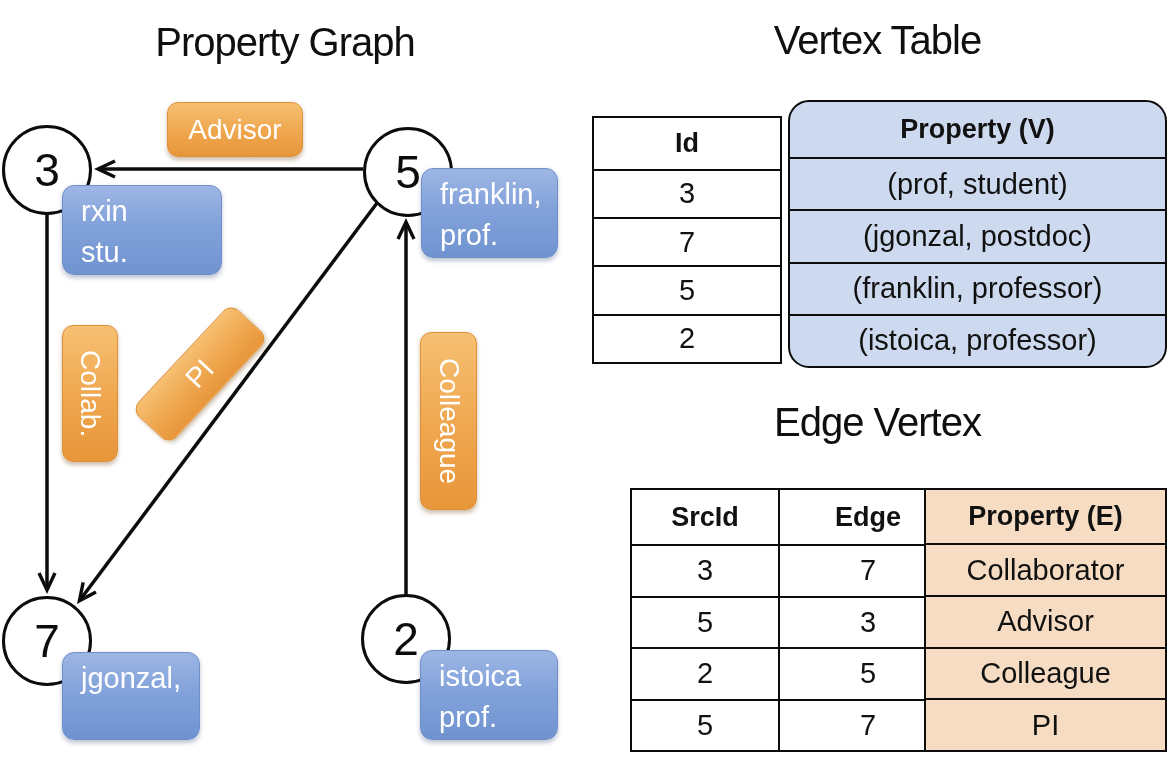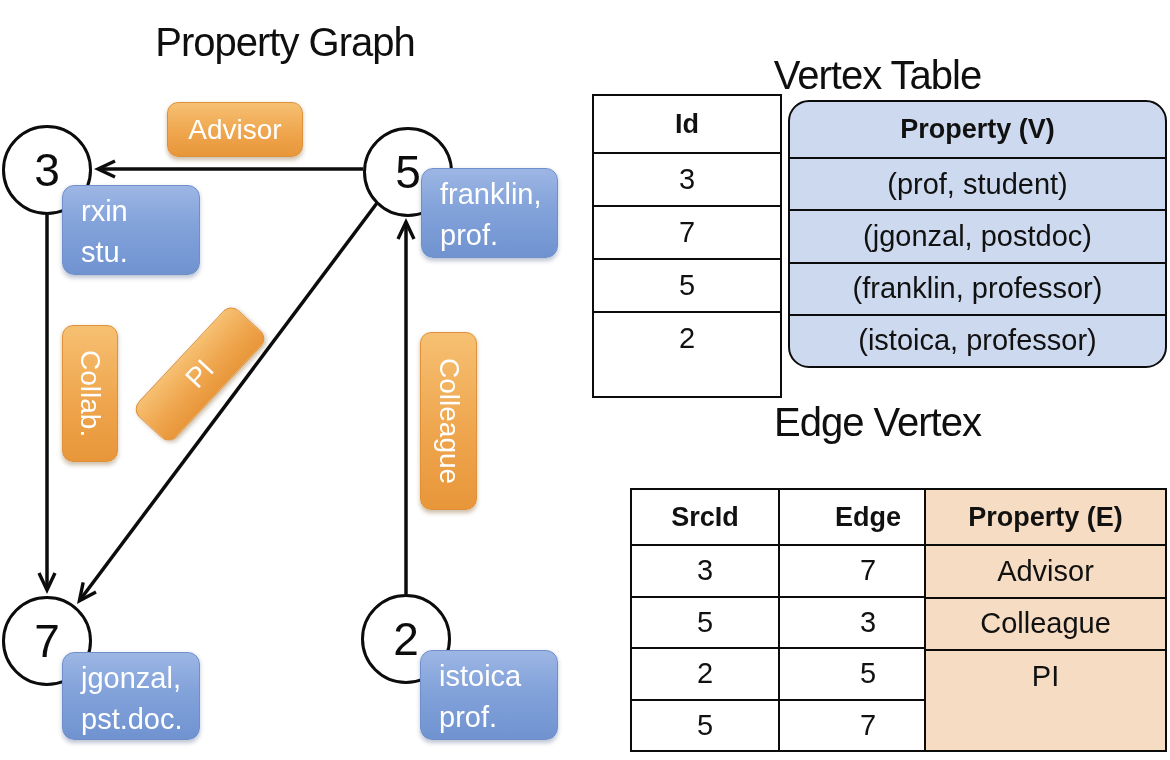--- a/index.html
+++ b/index.html
@@ -6,21 +6,21 @@
   .stage{
     position:relative;width:1170px;height:760px;background:#ffffff;overflow:hidden;
     font-family:"Liberation Sans","DejaVu Sans",sans-serif;color:#111;
   }
   
   .big-title{
     position:absolute;text-align:center;font-size:40px;font-weight:400;
     letter-spacing:-1px;color:#0f0f0f;white-space:nowrap;
   }
   .title-graph{left:0;width:570px;top:20px;}
-  .title-vertex{left:585px;width:585px;top:18px;margin-top:35px;}
+  .title-vertex{left:585px;width:585px;top:18px;}
   .title-edge{left:585px;width:585px;top:400px;}
 
   
   .edges{position:absolute;left:0;top:0;z-index:1;}
 
   
   .node{
     position:absolute;width:90px;height:90px;border-radius:50%;
     background:#ffffff;border:3.5px solid #0c0c0c;box-sizing:border-box;
     display:flex;align-items:center;justify-content:center;z-index:2;
@@ -47,39 +47,39 @@
 
   
   .vlabel{
     position:absolute;z-index:4;border-radius:12px;box-sizing:border-box;
     background:linear-gradient(180deg,#9db6e4 0%,#82a2da 45%,#7093d0 100%);
     border:1.5px solid #6e8fca;
     box-shadow:0 2.5px 4px rgba(40,60,110,.30);
     color:#ffffff;font-size:29px;font-weight:400;line-height:41px;
     padding:5px 8px 0 18px;
   }
-  .vlabel-rxin{left:62px;top:185px;width:138px;height:90px;}
+  .vlabel-rxin{left:62px;top:185px;width:160px;height:90px;}
   .vlabel-franklin{left:421px;top:168px;width:137px;height:90px;}
   .vlabel-jgonzal{left:62px;top:652px;width:138px;height:88px;}
   .vlabel-istoica{left:420px;top:650px;width:138px;height:90px;}
   .vlabel span{display:block;}
 
   
   .tcol{
     position:absolute;box-sizing:border-box;border:2.5px solid #0c0c0c;
     display:flex;flex-direction:column;z-index:2;
   }
   .tcol .cell{
     box-sizing:border-box;display:flex;align-items:center;justify-content:center;
     border-top:2px solid #0c0c0c;font-size:29px;font-weight:400;white-space:nowrap;
   }
   .tcol .cell:first-child{border-top:none;}
   .tcol .cell.hdr{font-weight:700;font-size:27px;}
   
-  .vt-id{left:592px;top:94px;width:190px;height:304px;background:#ffffff;}
+  .vt-id{left:592px;top:116px;width:190px;height:248px;background:#ffffff;}
   .vt-prop{left:788px;top:100px;width:379px;height:268px;background:#cdd9ee;border-radius:21px;}
   .vt-id .cell{height:53px;}   .vt-id .cell.hdr{height:56px;}
   .vt-prop .cell{height:53px;} .vt-prop .cell.hdr{height:56px;}
   
   .et-ids{left:590px;top:488px;width:328px;height:264px;background:#ffffff;
           display:grid;grid-template-columns:148px 1fr;grid-template-rows:54px repeat(4,1fr);margin-left:40px;}
   .et-ids .cell{border-top:2px solid #0c0c0c;height:auto;}
   .et-ids .cell.c-src{border-right:2px solid #0c0c0c;}
   .et-ids .cell.r0{border-top:none;}
   .et-prop{left:924px;top:488px;width:243px;height:264px;background:#f5dcc2;}
@@ -128,21 +128,20 @@
   <div class="vlabel vlabel-rxin">
     <span>rxin</span>
     <span>stu.</span>
   </div>
   <div class="vlabel vlabel-franklin">
     <span>franklin,</span>
     <span>prof.</span>
   </div>
   <div class="vlabel vlabel-jgonzal">
     <span>jgonzal,</span>
-    <span>pst.doc.</span>
   </div>
   <div class="vlabel vlabel-istoica">
     <span>istoica</span>
     <span>prof.</span>
   </div>
 
   <div class="tcol vt-id">
     <div class="cell hdr">Id</div>
     <div class="cell">3</div>
     <div class="cell">7</div>
@@ -166,18 +165,19 @@
     <div class="cell c-src">5</div>
     <div class="cell">3</div>
     <div class="cell c-src">2</div>
     <div class="cell">5</div>
     <div class="cell c-src">5</div>
     <div class="cell">7</div>
   </div>
 
   <div class="tcol et-prop">
     <div class="cell hdr">Property (E)</div>
+    <div class="cell">Collaborator</div>
     <div class="cell">Advisor</div>
     <div class="cell">Colleague</div>
     <div class="cell">PI</div>
   </div>
 
 </div>
 
 </body></html>

